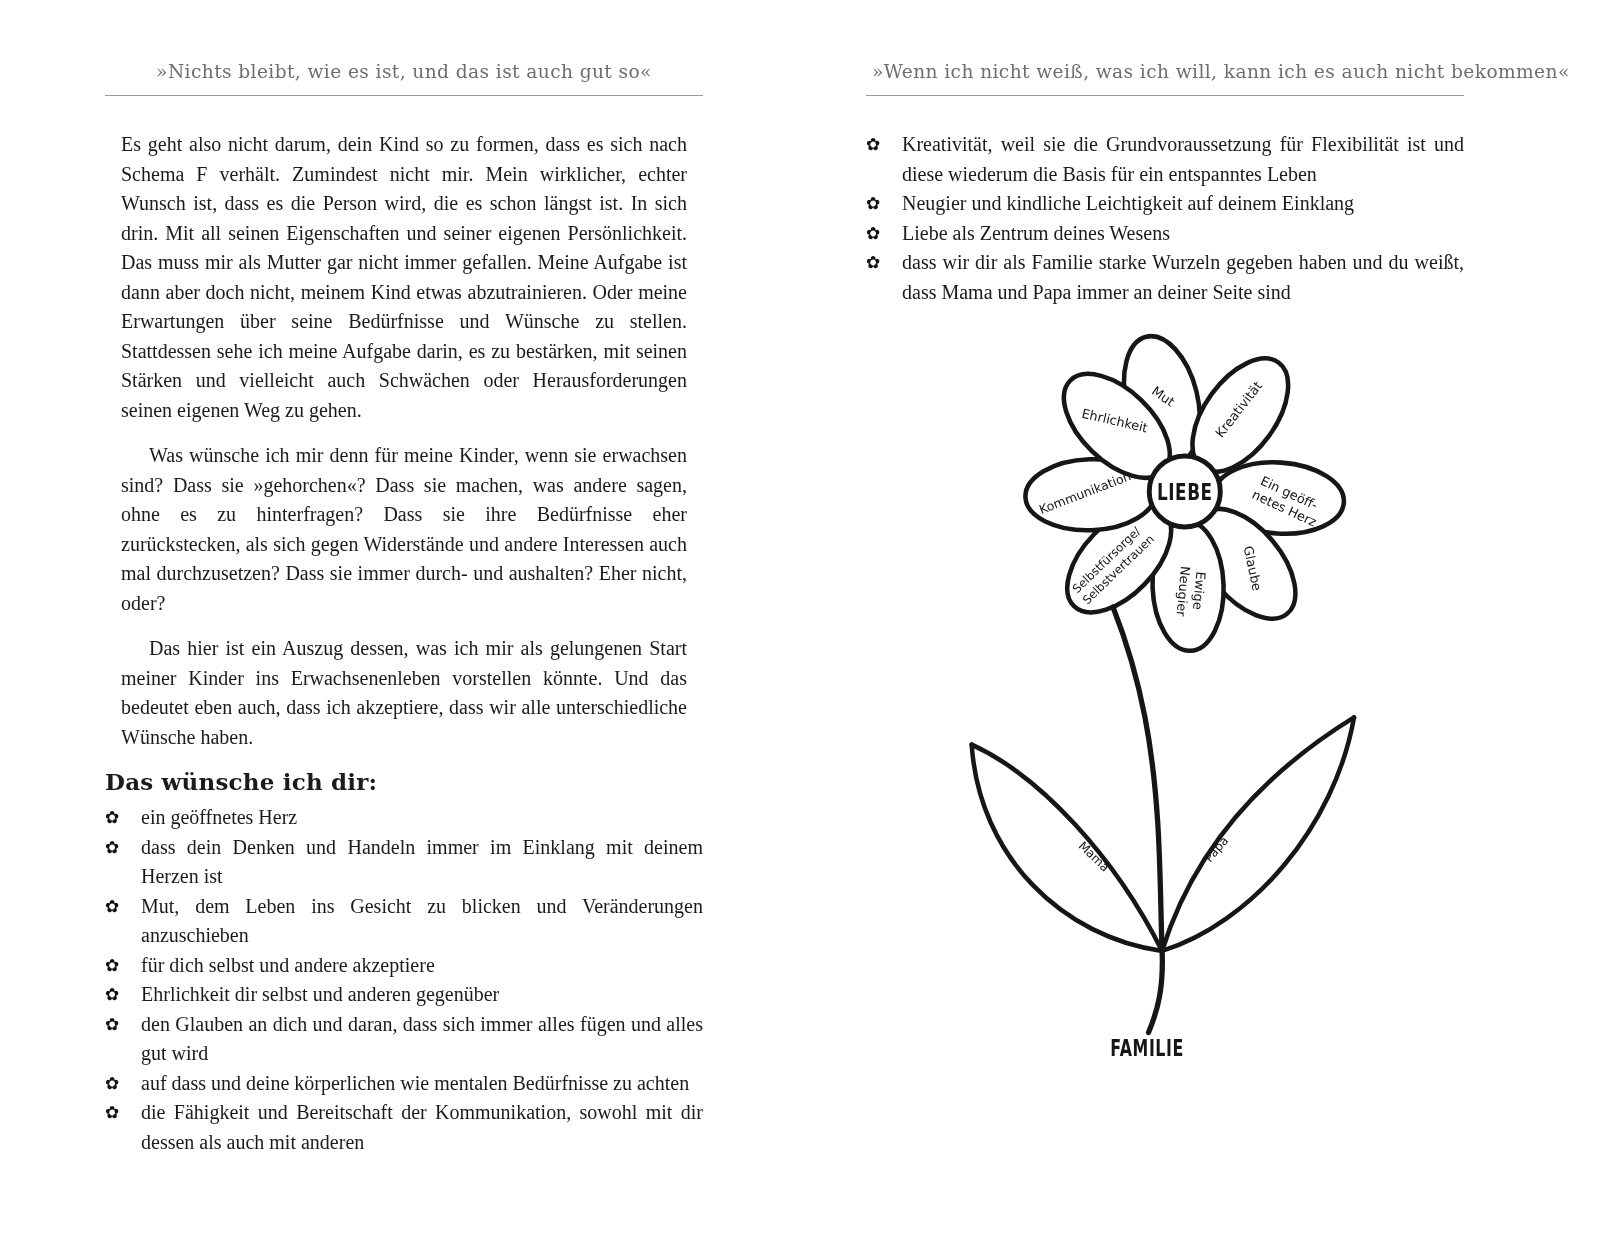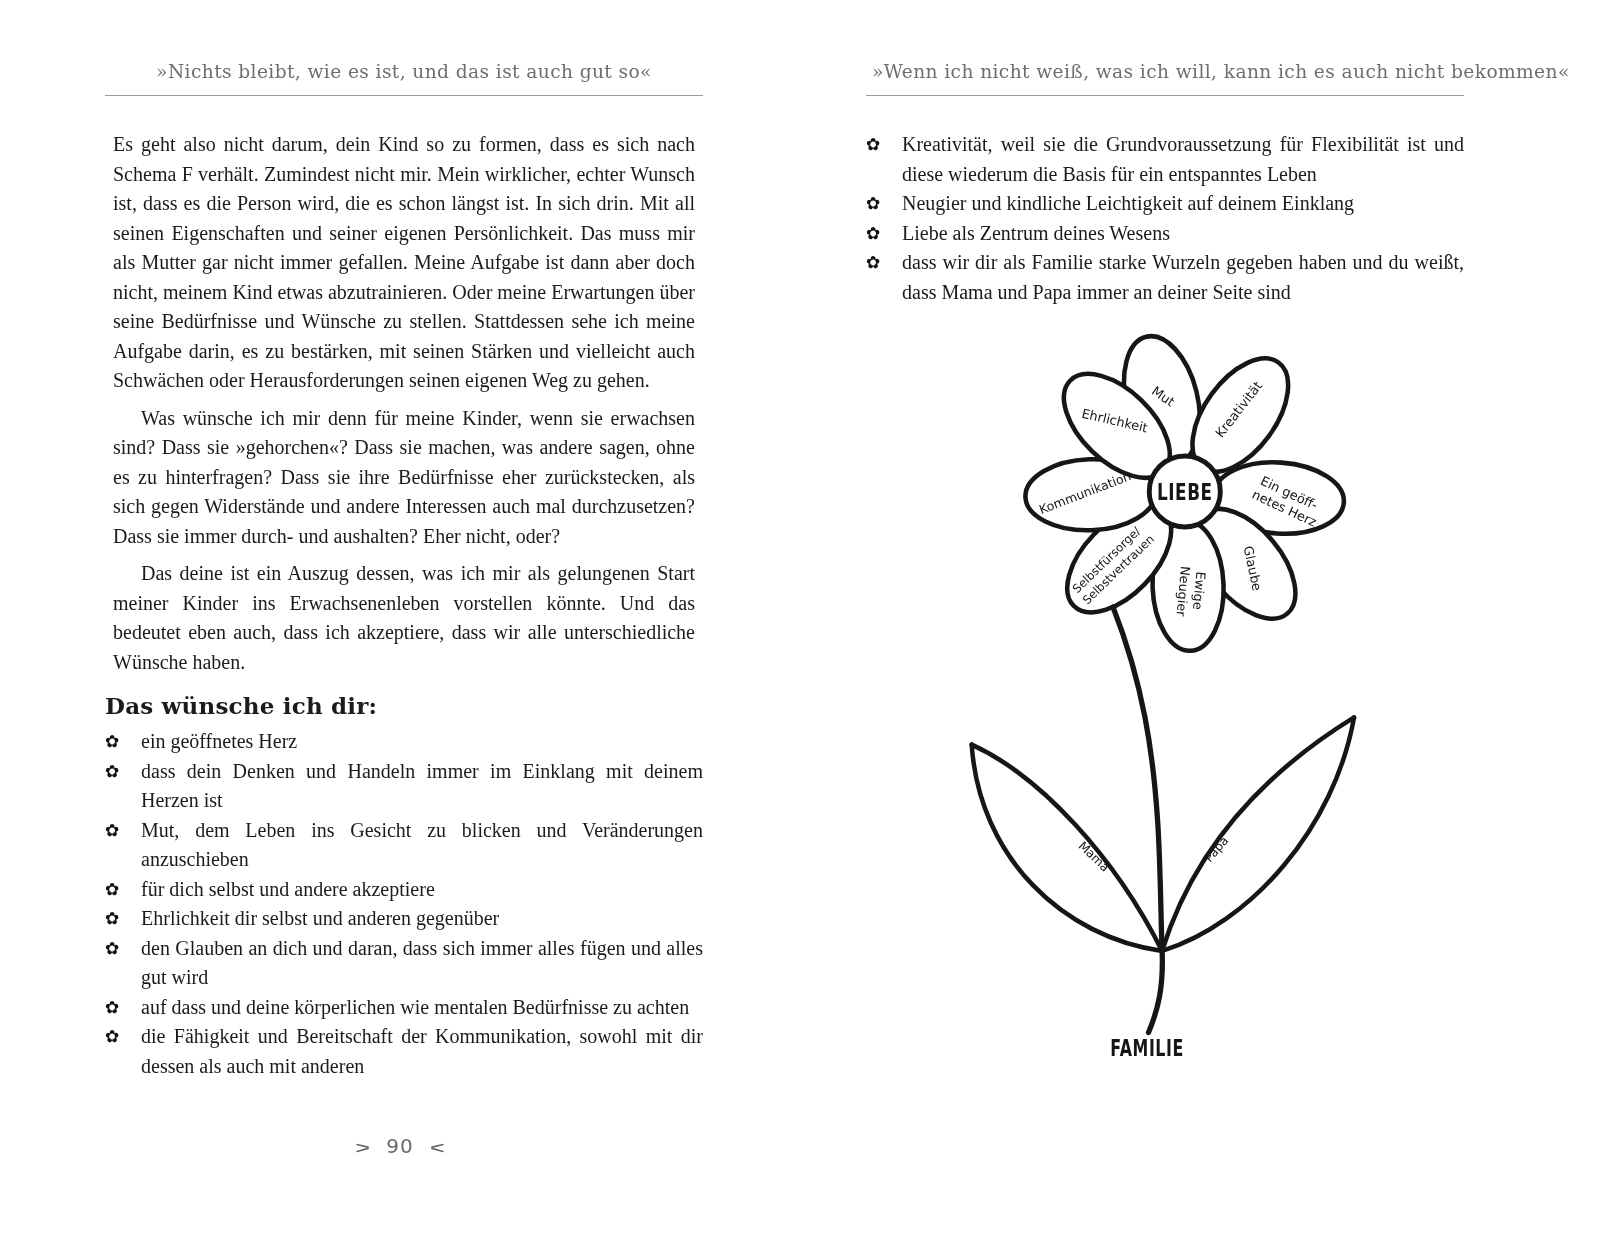--- a/index.html
+++ b/index.html
@@ -16,21 +16,21 @@
 
   .page-header{
     margin-top:60px;text-align:center;color:#6e6e6e;
     font-family:"DejaVu Serif", cursive;
     font-size:19px;letter-spacing:.4px;white-space:nowrap;
     transform:scaleX(.98);
   }
   .header-rule{border:none;border-top:1.5px solid #9d9d9d;margin:13px 0 0 0;}
 
   .body-text{margin-top:34px;font-size:20px;line-height:29.5px;text-align:justify;}
-  .body-text p{margin:8px;}
+  .body-text p{margin:16px;}
   .body-text p.indent{text-indent:28px;}
 
   .section-heading{
     margin:15px 0 8px 0;font-family:"DejaVu Serif", cursive;font-weight:700;
     font-size:23px;letter-spacing:.2px;
   }
 
   ul.wish-list{list-style:none;margin:0;padding:0;font-size:20px;line-height:29.5px;}
   ul.wish-list li{display:flex;align-items:flex-start;}
   ul.wish-list .bullet{
@@ -56,21 +56,21 @@
 <div class="spread">
 
   <div class="page page-left">
     <div class="content">
       <div class="page-header">»Nichts bleibt, wie es ist, und das ist auch gut so«</div>
       <hr class="header-rule">
 
       <div class="body-text">
         <p>Es geht also nicht darum, dein Kind so zu formen, dass es sich nach Schema F verhält. Zumindest nicht mir. Mein wirklicher, echter Wunsch ist, dass es die Person wird, die es schon längst ist. In sich drin. Mit all seinen Eigenschaften und seiner eigenen Persönlichkeit. Das muss mir als Mutter gar nicht immer gefallen. Meine Aufgabe ist dann aber doch nicht, meinem Kind etwas abzutrainieren. Oder meine Erwartungen über seine Bedürfnisse und Wünsche zu stellen. Stattdessen sehe ich meine Aufgabe darin, es zu bestärken, mit seinen Stärken und vielleicht auch Schwächen oder Herausforderungen seinen eigenen Weg zu gehen.</p>
         <p class="indent">Was wünsche ich mir denn für meine Kinder, wenn sie erwachsen sind? Dass sie »gehorchen«? Dass sie machen, was andere sagen, ohne es zu hinterfragen? Dass sie ihre Bedürfnisse eher zurückstecken, als sich gegen Widerstände und andere Interessen auch mal durchzusetzen? Dass sie immer durch- und aushalten? Eher nicht, oder?</p>
-        <p class="indent">Das deine ist ein Auszug dessen, was ich mir als gelungenen Start meiner Kinder ins Erwachsenenleben vorstellen könnte. Und das bedeutet eben auch, dass ich akzeptiere, dass wir alle unterschiedliche Wünsche haben.</p>
+        <p class="indent">Das hier ist ein Auszug dessen, was ich mir als gelungenen Start meiner Kinder ins Erwachsenenleben vorstellen könnte. Und das bedeutet eben auch, dass ich akzeptiere, dass wir alle unterschiedliche Wünsche haben.</p>
       </div>
 
       <div class="section-heading">Das wünsche ich dir:</div>
 
       <ul class="wish-list">
         <li>
           <span class="bullet">✿</span>
           <span class="wish-text">ein geöffnetes Herz</span>
           </li>
         <li>
@@ -97,29 +97,20 @@
           <span class="bullet">✿</span>
           <span class="wish-text">auf dass und deine körperlichen wie mentalen Bedürfnisse zu achten</span>
           </li>
         <li>
           <span class="bullet">✿</span>
           <span class="wish-text">die Fähigkeit und Bereitschaft der Kommunikation, sowohl mit dir dessen als auch mit anderen</span>
           </li>
       </ul>
     </div>
 
-    <div class="page-footer">
-      <svg width="15" height="14" viewBox="0 0 15 14">
-        <path d="M2 3.5 L13 6.2 M2 10.5 L13 7.4" stroke="#6a6a6a" stroke-width="1.7" fill="none" stroke-linecap="round"></path>
-      </svg>
-      <span class="num">90</span>
-      <svg width="15" height="14" viewBox="0 0 15 14">
-        <path d="M13 3.5 L2 6.2 M13 10.5 L2 7.4" stroke="#6a6a6a" stroke-width="1.7" fill="none" stroke-linecap="round"></path>
-      </svg>
-    </div>
   </div>
 
   <div class="page page-right">
     <div class="content">
       <div class="page-header">»Wenn ich nicht weiß, was ich will, kann ich es auch nicht bekommen«</div>
       <hr class="header-rule">
 
       <ul class="wish-list" style="margin-top:34px;">
         <li>
           <span class="bullet">✿</span>

